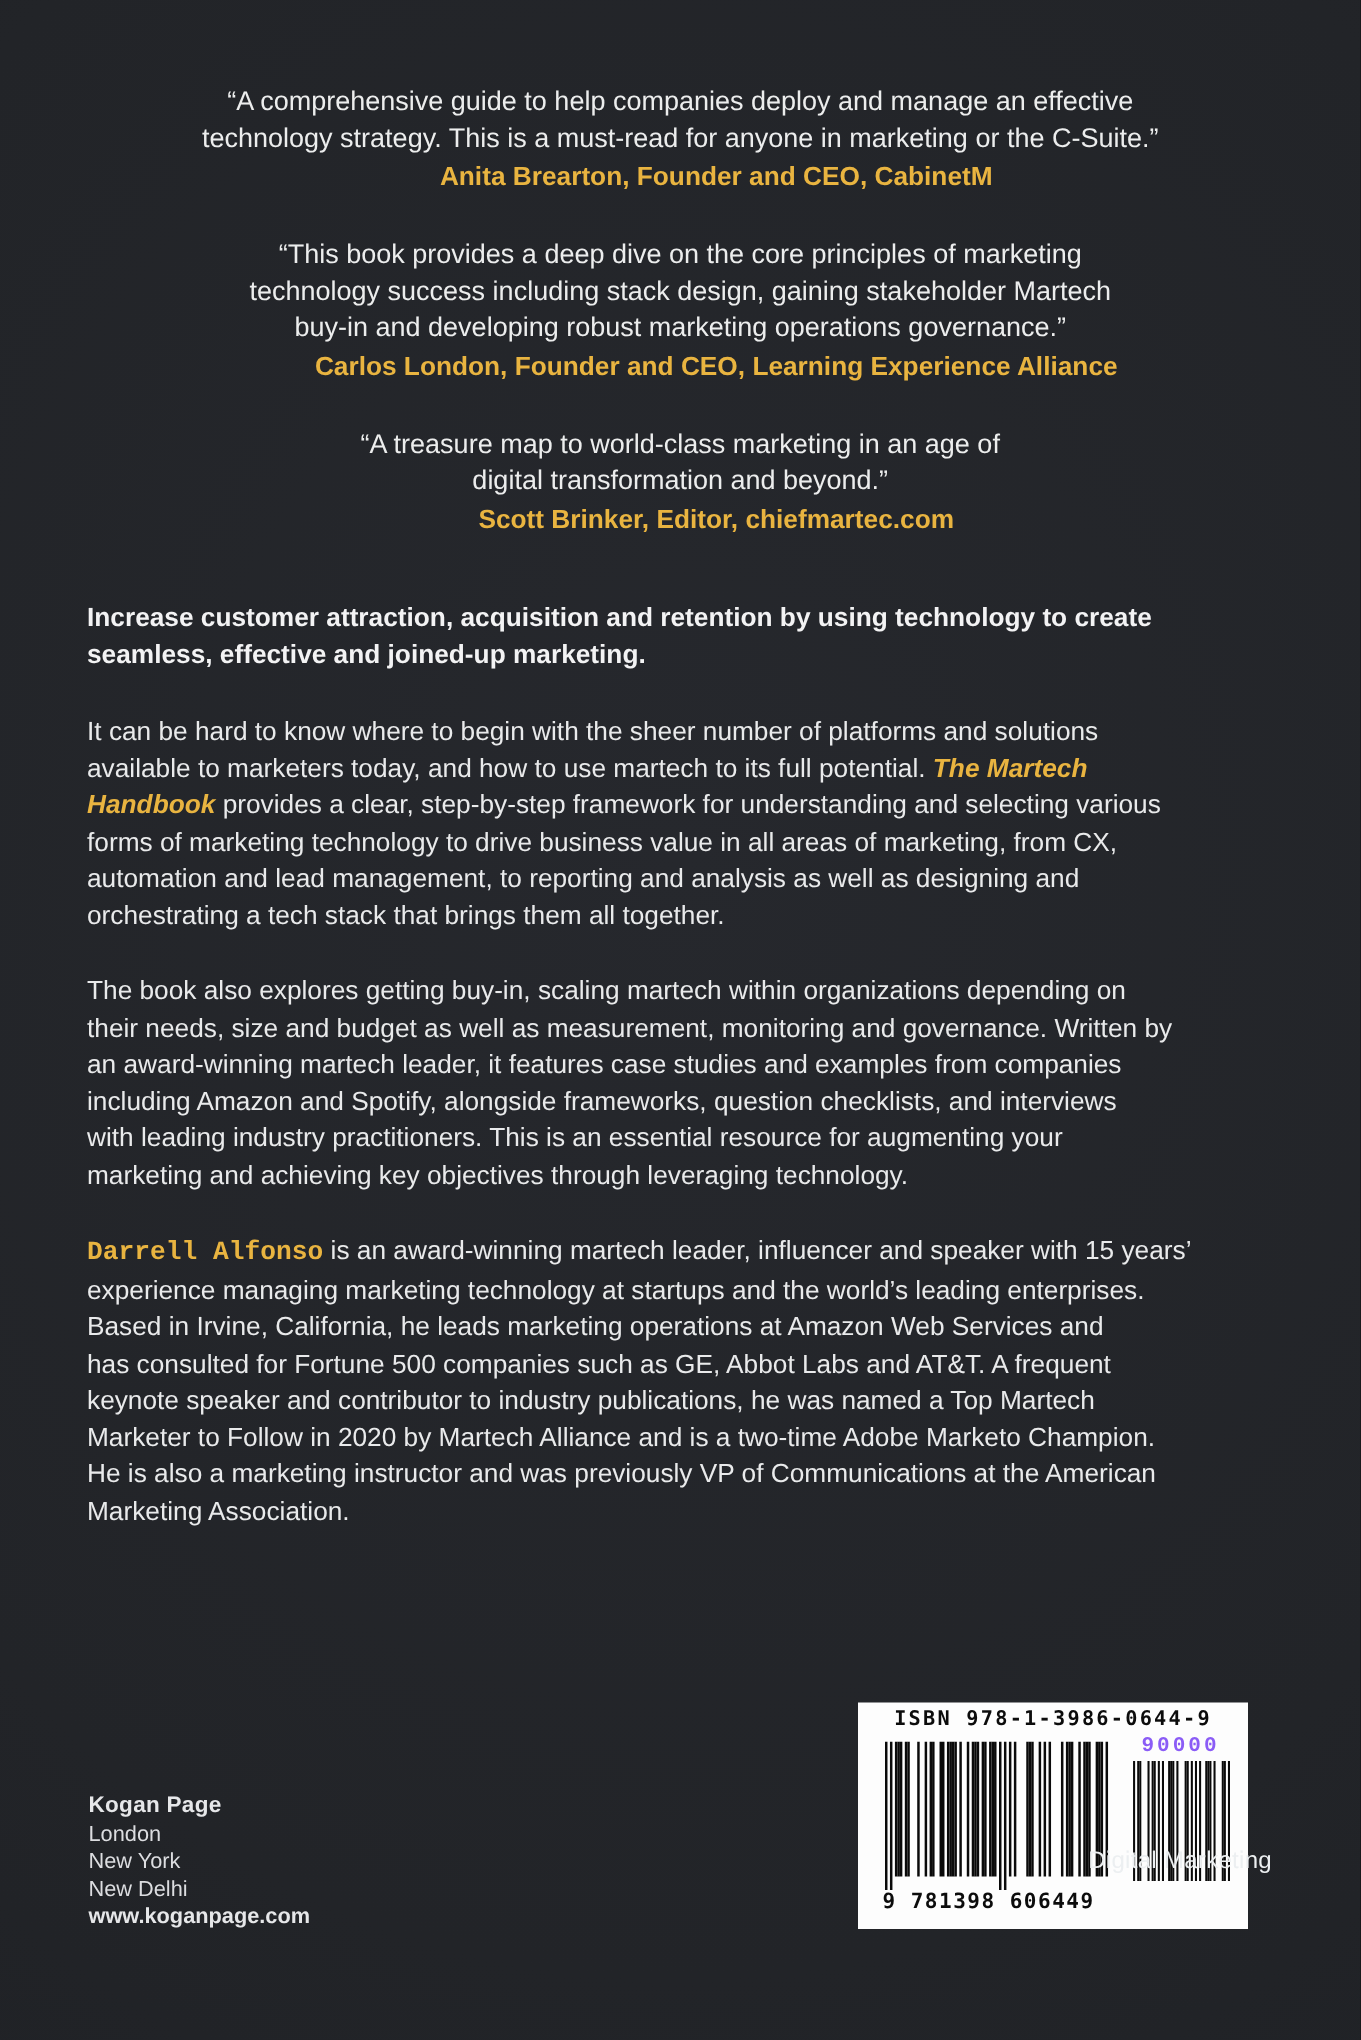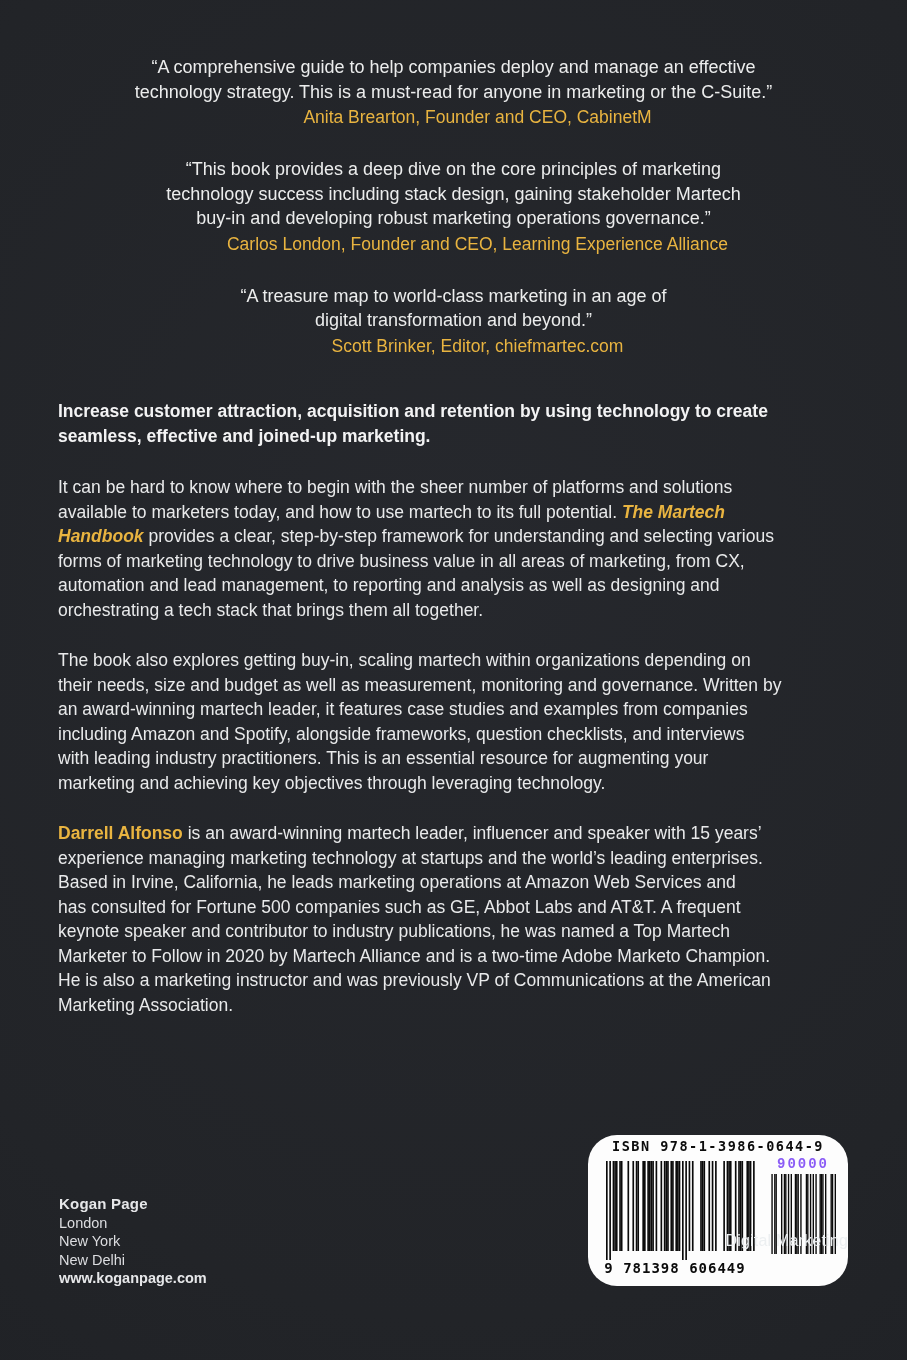--- a/index.html
+++ b/index.html
@@ -29,21 +29,21 @@
     color: #eceded;
     font-size: 18px;
     line-height: 24.5px;
     font-weight: 400;
   }
   .q-attr {
     margin-top: 1px;
     color: #e9b440;
     font-size: 17.5px;
     line-height: 25px;
-    font-weight: 400;
+    font-weight: 700;
     padding-left: 48px;
   }
 
   
   .blurb {
     position: absolute;
     top: 399px; left: 58px;
     width: 794px;
     color: #e9eaeb;
     font-size: 17.5px;
@@ -58,41 +58,41 @@
   .body-para { margin-bottom: 26px; }
   .hl {
     color: #e9b440;
     font-weight: 700;
     font-style: italic;
   }
   .bio { margin-top: 25px; }
   .bio-name {
     color: #e9b440;
     font-weight: 700;
+    font-family: Liberation Mono, monospace;
   }
 
   
   .publisher {
     position: absolute;
     left: 59px; top: 1195px;
     color: #e6e7e9;
     font-size: 14.5px;
     line-height: 18.5px;
   }
   .pub-name { font-weight: 700; font-size: 15px; letter-spacing: .2px; }
   .pub-city { font-weight: 400; color: #dcdde0; }
   .pub-site { font-weight: 700; }
 
   
   .barcode-panel {
     position: absolute;
-    left: 588px; top: 1135px;
+    left: 572px; top: 1135px;
     width: 260px; height: 151px;
     background: #fdfdfd;
-    border-radius: 29px;
   }
   .isbn-label {
     position: absolute;
     top: 3px; left: 0;
     width: 100%;
     text-align: center;
     font-family: "DejaVu Sans Mono", "Liberation Mono", monospace;
     font-size: 13.5px;
     font-weight: 700;
     letter-spacing: 1.5px;

